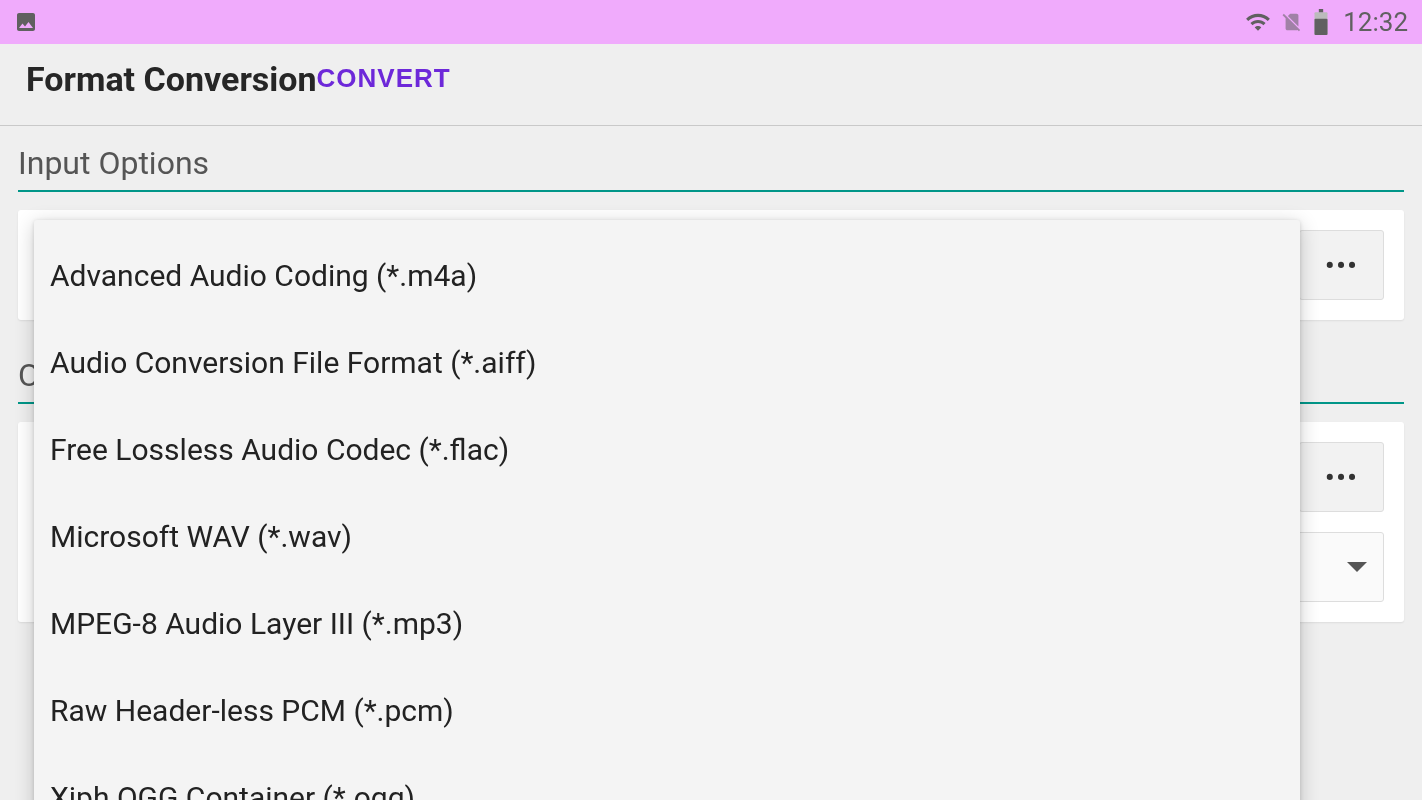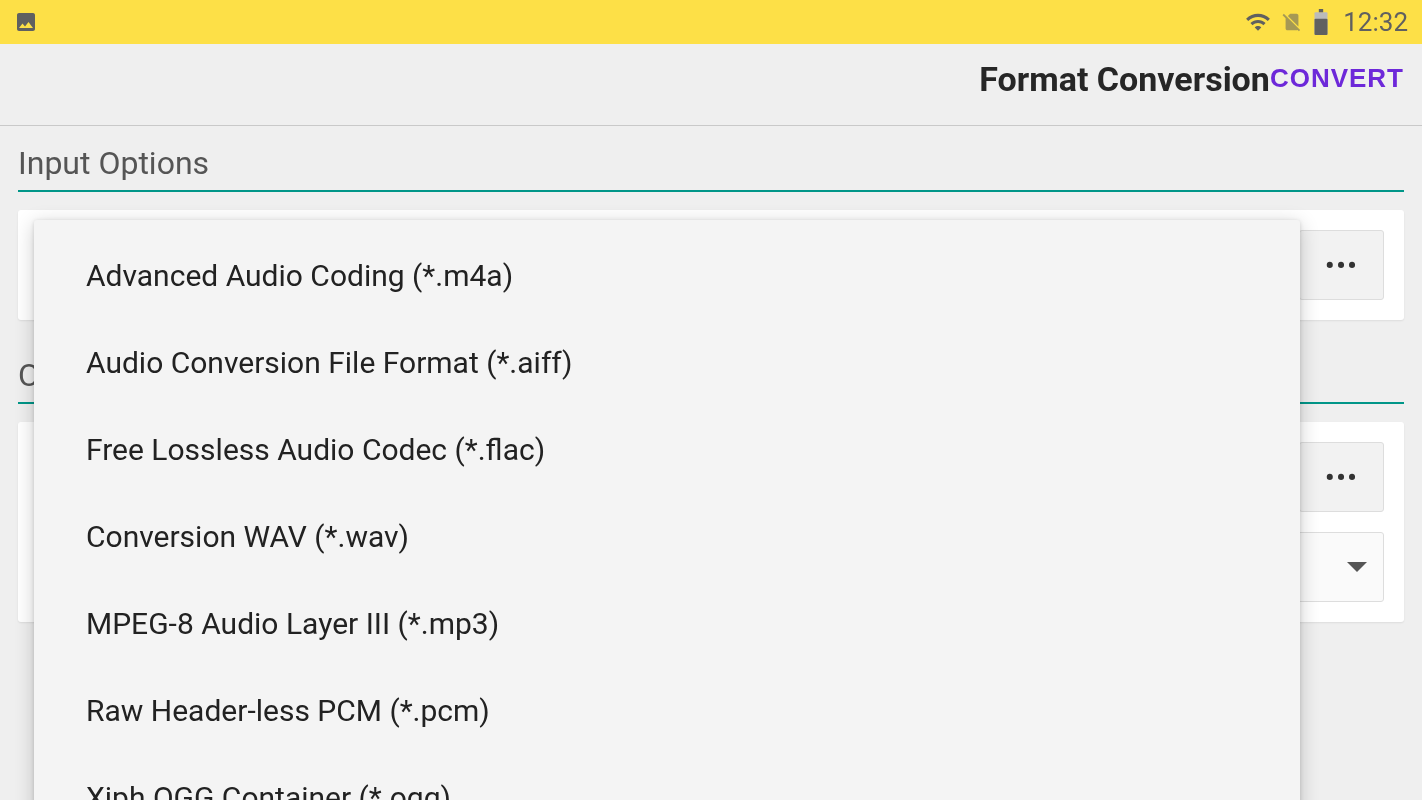--- a/index.html
+++ b/index.html
@@ -14,21 +14,21 @@
     height: 800px;
     overflow: hidden;
     position: relative;
   }
   .status-bar {
     display: flex;
     align-items: center;
     justify-content: space-between;
     height: 44px;
     padding: 0 14px;
-    background: #fde047;
+    background: #f0abfc;
   }
   .status-left {
     display: flex;
     align-items: center;
   }
   .status-right {
     display: flex;
     align-items: center;
     gap: 10px;
   }
@@ -44,21 +44,21 @@
   }
   .status-time {
     font-size: 26px;
     color: #606060;
     font-weight: 400;
     margin-left: 4px;
   }
   .app-bar {
     display: flex;
     align-items: center;
-    justify-content: flex-end;
+    justify-content: flex-start;
     height: 82px;
     padding: 0 18px 12px 26px;
     background: #efefef;
     border-bottom: 1px solid #c9c9c9;
   }
   .app-title {
     font-size: 34px;
     font-weight: 700;
     color: #262626;
   }
@@ -145,21 +145,20 @@
     box-shadow: 0 4px 20px rgba(0,0,0,0.2), 0 1px 4px rgba(0,0,0,0.15);
     padding: 12px 0;
     z-index: 100;
   }
   .dropdown-item {
     padding: 26px 16px;
     font-size: 30px;
     color: #222;
     cursor: pointer;
     font-weight: 400;
-    margin-left: 36px;
   }
   .section2 {
     position: relative;
   }
   .section2-header-peek {
     font-size: 32px;
     color: #555;
     font-weight: 400;
     padding: 18px 0 8px 0;
     border-bottom: 2px solid #009688;
@@ -231,17 +230,17 @@
         <div class="dropdown-caret"></div>
       </div>
     </div>
   </div>
 </div>
 
 <div class="dropdown-popup">
   <div class="dropdown-item">Advanced Audio Coding (*.m4a)</div>
   <div class="dropdown-item">Audio Conversion File Format (*.aiff)</div>
   <div class="dropdown-item">Free Lossless Audio Codec (*.flac)</div>
-  <div class="dropdown-item">Conversion WAV (*.wav)</div>
+  <div class="dropdown-item">Microsoft WAV (*.wav)</div>
   <div class="dropdown-item">MPEG-8 Audio Layer III (*.mp3)</div>
   <div class="dropdown-item">Raw Header-less PCM (*.pcm)</div>
   <div class="dropdown-item">Xiph OGG Container (*.ogg)</div>
 </div>
 
 </body></html>

